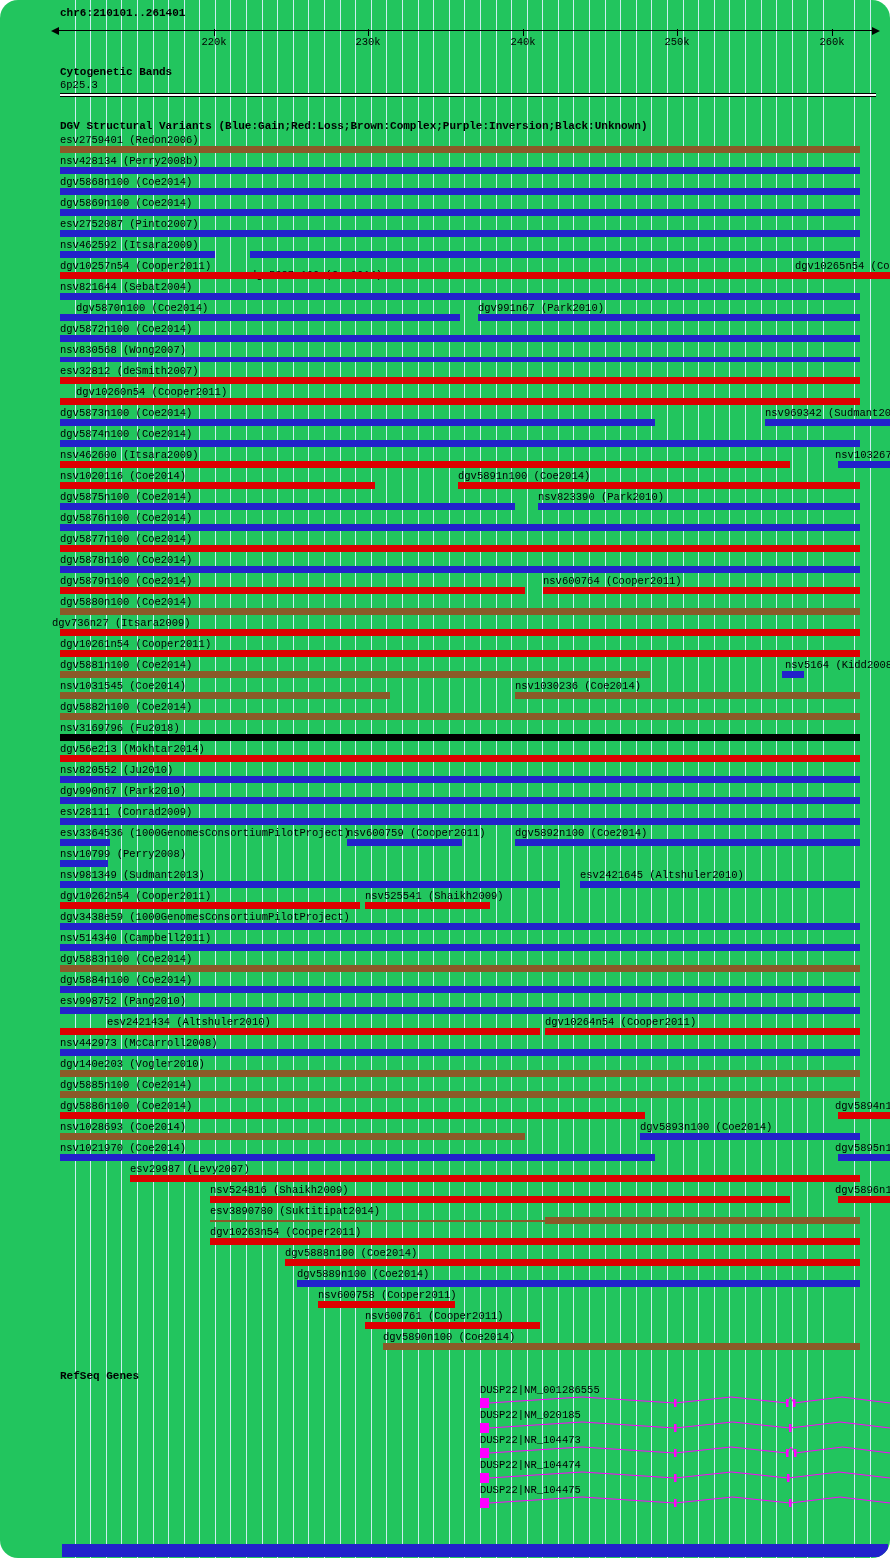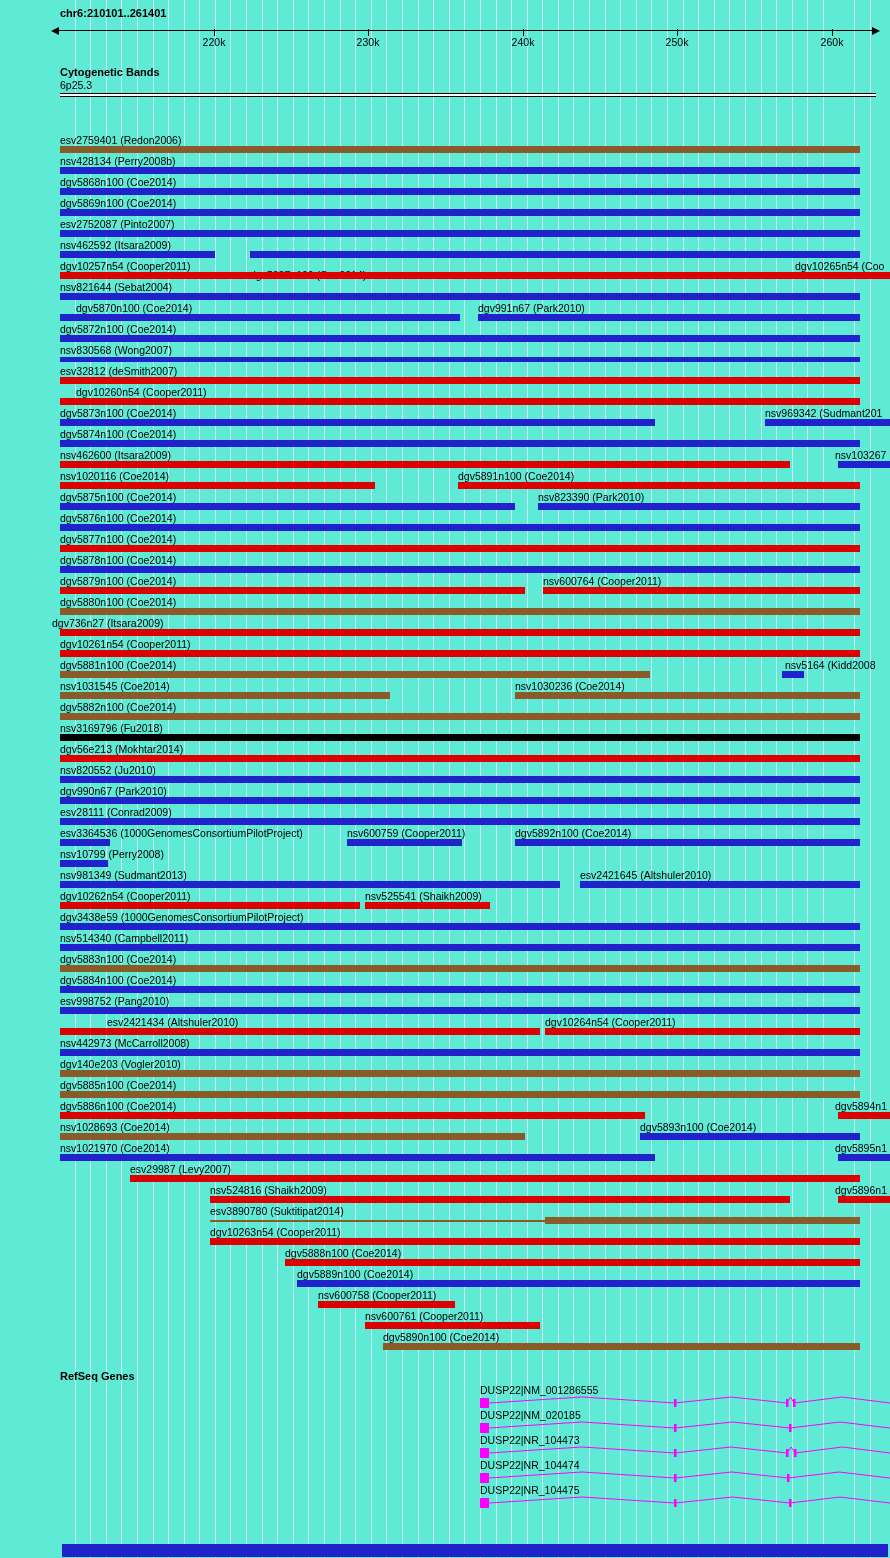--- a/index.html
+++ b/index.html
@@ -1,20 +1,20 @@
 <!DOCTYPE html>
 <html><head>
 <meta charset="utf-8">
 <style>
   * { box-sizing: border-box; }
   html, body { margin: 0; padding: 0; background: #ffffff; }
   .browser {
     position: relative; width: 890px; height: 1558px;
-    background: #5eead4; overflow: hidden;
-    font-family: Liberation Sans, sans-serif; color: #000;
+    background: #22c55e; overflow: hidden;
+    font-family: Liberation Mono, monospace; color: #000; border-radius: 18px;
   }
   .grid {
     position: absolute; left: 60px; top: 0; width: 816px; height: 1558px;
     background: repeating-linear-gradient(to right,
       transparent 0px, transparent 14.6px, #cceef2 14.6px, #cceef2 15.59px);
   }
   .chr-label { position: absolute; left: 60px; top: 7px; font-size: 11px; font-weight: bold; white-space: nowrap; }
   .ruler-line { position: absolute; left: 58px; top: 30px; width: 818px; height: 1px; background: #000; }
   .arrow { position: absolute; width: 0; height: 0; border-top: 4px solid transparent; border-bottom: 4px solid transparent; top: 27px; }
   .arrow.left  { left: 51px; border-right: 8px solid #000; }
@@ -55,20 +55,21 @@
       <div class="tick" style="left: 677px;"></div>
       <div class="tick-label" style="left: 677px;">250k</div>
       <div class="tick" style="left: 832px;"></div>
       <div class="tick-label" style="left: 832px;">260k</div>
     </div>
 
   <div class="section-title cyto-title">Cytogenetic Bands</div>
   <div class="band-label">6p25.3</div>
   <div class="band-rect"></div>
 
+  <div class="section-title dgv-title">DGV Structural Variants (Blue:Gain;Red:Loss;Brown:Complex;Purple:Inversion;Black:Unknown)</div>
   <div id="variant-rows">
       <div class="vlabel" style="left: 60px; top: 134px;">esv2759401 (Redon2006)</div>
       <div class="vbar" style="left: 60px; top: 146px; width: 800px; height: 7px; background: rgb(138, 90, 40);"></div>
       <div class="vlabel" style="left: 60px; top: 155px;">nsv428134 (Perry2008b)</div>
       <div class="vbar" style="left: 60px; top: 167px; width: 800px; height: 7px; background: rgb(34, 34, 204);"></div>
       <div class="vlabel" style="left: 60px; top: 176px;">dgv5868n100 (Coe2014)</div>
       <div class="vbar" style="left: 60px; top: 188px; width: 800px; height: 7px; background: rgb(34, 34, 204);"></div>
       <div class="vlabel" style="left: 60px; top: 197px;">dgv5869n100 (Coe2014)</div>
       <div class="vbar" style="left: 60px; top: 209px; width: 800px; height: 7px; background: rgb(34, 34, 204);"></div>
       <div class="vlabel" style="left: 60px; top: 218px;">esv2752087 (Pinto2007)</div>

